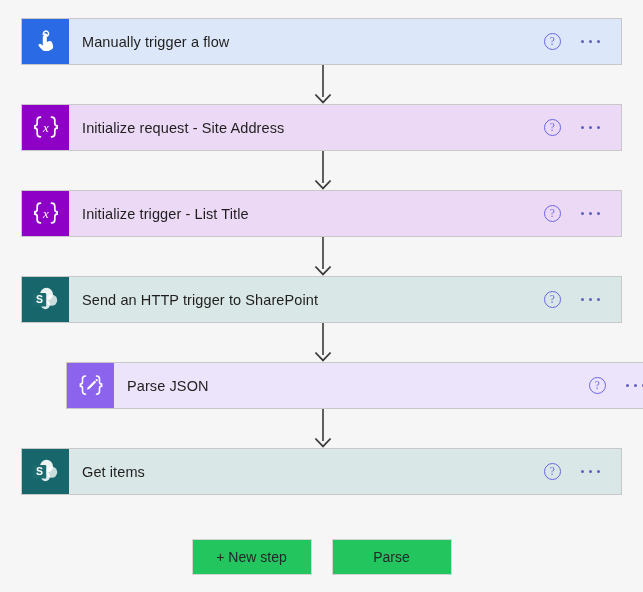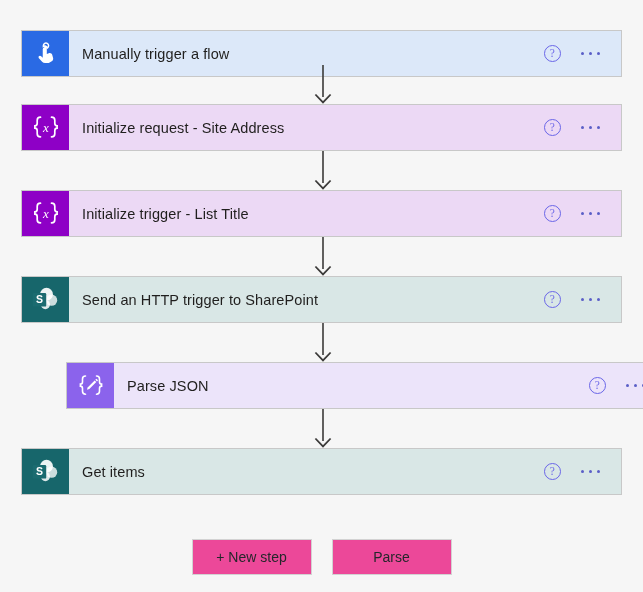--- a/index.html
+++ b/index.html
@@ -118,39 +118,39 @@
     left: 0;
     top: 539px;
     width: 643px;
     display: flex;
     justify-content: center;
     gap: 20px;
   }
   .flow-button {
     width: 120px;
     height: 36px;
-    background: #ec4899;
+    background: #22c55e;
     border: 1px solid #d2d2d2;
     color: #25272b;
     font-size: 14px;
     font-family: "Liberation Sans", sans-serif;
     display: flex;
     align-items: center;
     justify-content: center;
     cursor: pointer;
     padding: 0;
   }
 </style>
 </head>
 <body>
 
 <div id="flow-canvas">
 
   <div id="steps-host">
-      <div class="step-card body-blue" style="top: 30px;">
+      <div class="step-card body-blue" style="top: 18px;">
         <div class="step-icon icon-blue">
           <svg width="26" height="26" viewBox="0 0 26 26" aria-hidden="true">
             <path d="M10.4 4.6a2.6 2.6 0 1 1 4 2.2v.9a2.6 2.6 0 0 0-4-2.2z" fill="none" stroke="#ffffff" stroke-width="1.5"></path>
             <path d="M11.1 8.2V6.0a1.35 1.35 0 0 1 2.7 0v7.0l2.0-.8c1.5-.6 3.0.2 3.4 1.6l.9 3.3c.35 1.3-.2 2.6-1.35 3.25l-2.1 1.2a4 4 0 0 1-2.0.55h-2.6a4 4 0 0 1-2.95-1.3L5.9 17.2a1.5 1.5 0 0 1 .15-2.15 1.6 1.6 0 0 1 2.1.08l1.6 1.5V8.2a1.35 1.35 0 0 1 1.35-1.35z" fill="#ffffff"></path>
           </svg>
         </div>
         <div class="step-title">Manually trigger a flow</div>
         <div class="step-actions">
           <div class="help-icon">?</div>
           <div class="ellipsis-icon">

